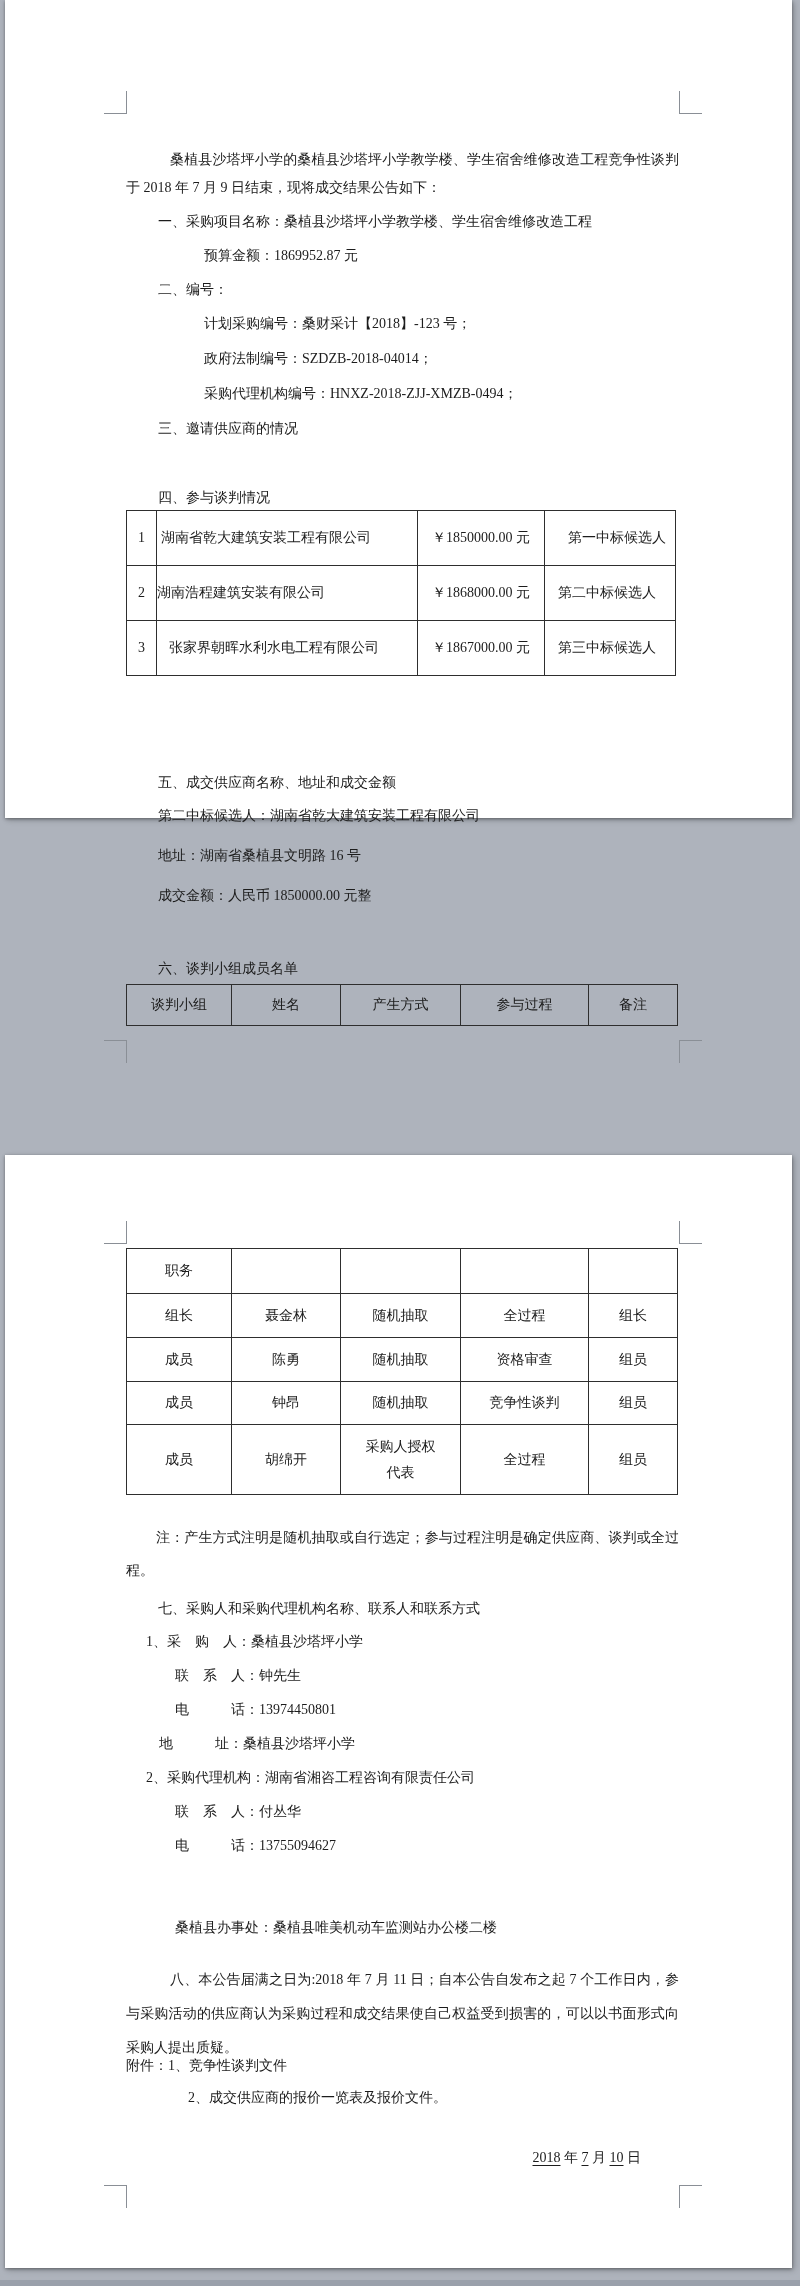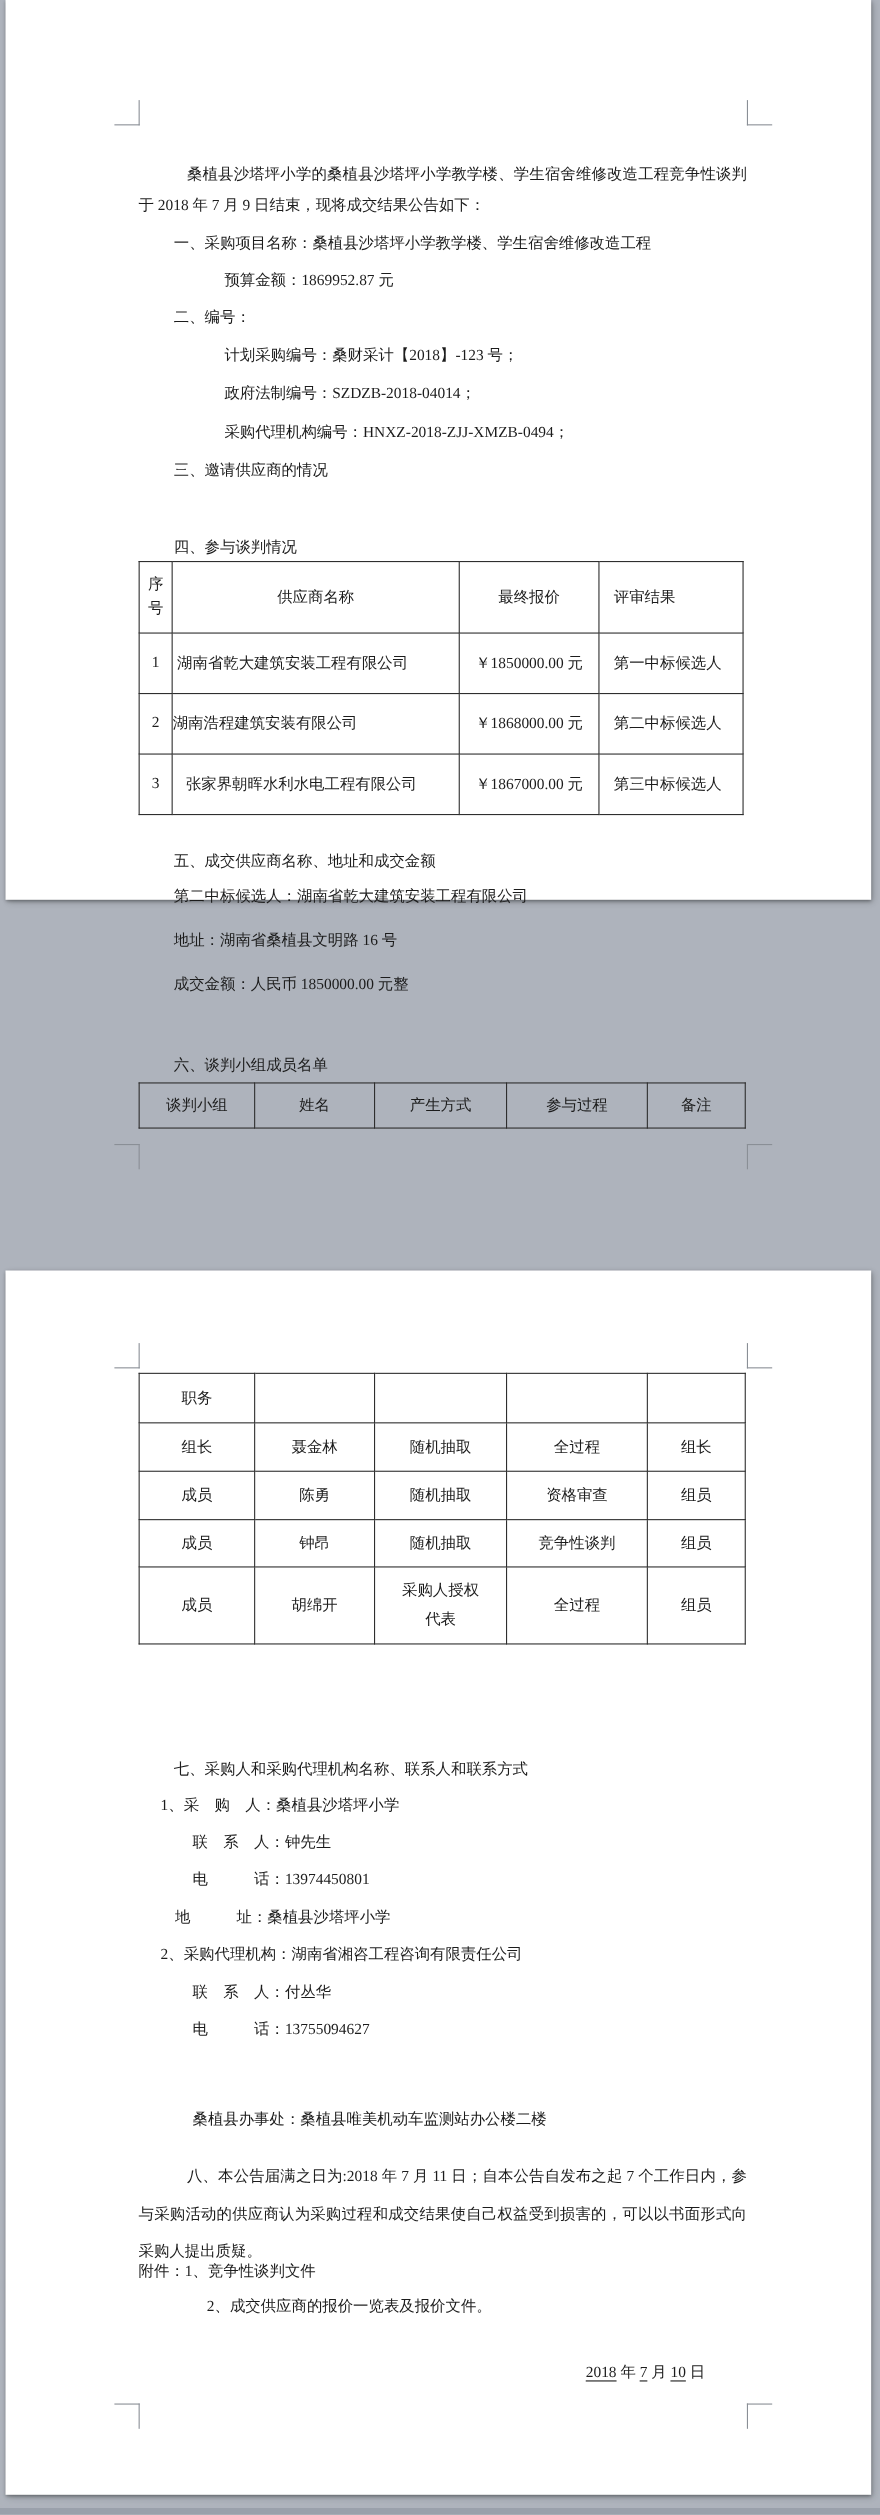--- a/index.html
+++ b/index.html
@@ -68,31 +68,25 @@
     <div class="line bold-head" style="left:153px;top:487px">四、参与谈判情况</div>
 
     <table style="left:121px;top:510px;width:549px">
       <colgroup>
           <col style="width:30px">
           <col style="width:261px">
           <col style="width:127px">
           <col style="width:131px">
         </colgroup>
       <tbody>
-          <tr>
-        <th style="height:64px;line-height:22px;padding:0 2px">序号</th>
-        <th>供应商名称</th>
-        <th>最终报价</th>
-        <th style="text-align:left;padding-left:13px">评审结果</th>
-      </tr>
       <tr>
         <td style="height:54px">1</td>
         <td style="text-align:left;padding-left:4px">湖南省乾大建筑安装工程有限公司</td>
         <td>￥1850000.00 元</td>
-        <td style="text-align:left;padding-left:13px">第一中标候选人</td>
+        <td style="text-align:left;padding-left:23px">第一中标候选人</td>
       </tr>
       <tr>
         <td style="height:54px">2</td>
         <td style="text-align:left;">湖南浩程建筑安装有限公司</td>
         <td>￥1868000.00 元</td>
         <td style="text-align:left;padding-left:13px">第二中标候选人</td>
       </tr>
       <tr>
         <td style="height:54px">3</td>
         <td style="text-align:left;padding-left:12px">张家界朝晖水利水电工程有限公司</td>
@@ -174,20 +168,21 @@
       <tr>
         <td style="height:69px">成员</td>
         <td>胡绵开</td>
         <td style="padding:0 21px;line-height:26px">采购人授权代表</td>
         <td>全过程</td>
         <td>组员</td>
       </tr>
     </tbody>
       </table>
 
+    <p class="para" style="left:121px;top:366px;line-height:33px;text-indent:30px;margin:0">注：产生方式注明是随机抽取或自行选定；参与过程注明是确定供应商、谈判或全过程。</p>
 
     <div class="line bold-head" style="left:153px;top:443px">七、采购人和采购代理机构名称、联系人和联系方式</div>
 
     <div class="line" style="left:141px;top:477px">1、采　购　人：桑植县沙塔坪小学</div>
     <div class="line" style="left:170px;top:511px">联　系　人：钟先生</div>
     <div class="line" style="left:170px;top:545px">电　　　话：13974450801</div>
     <div class="line" style="left:154px;top:579px">地　　　址：桑植县沙塔坪小学</div>
 
     <div class="line" style="left:141px;top:613px">2、采购代理机构：湖南省湘咨工程咨询有限责任公司</div>
     <div class="line" style="left:170px;top:647px">联　系　人：付丛华</div>

